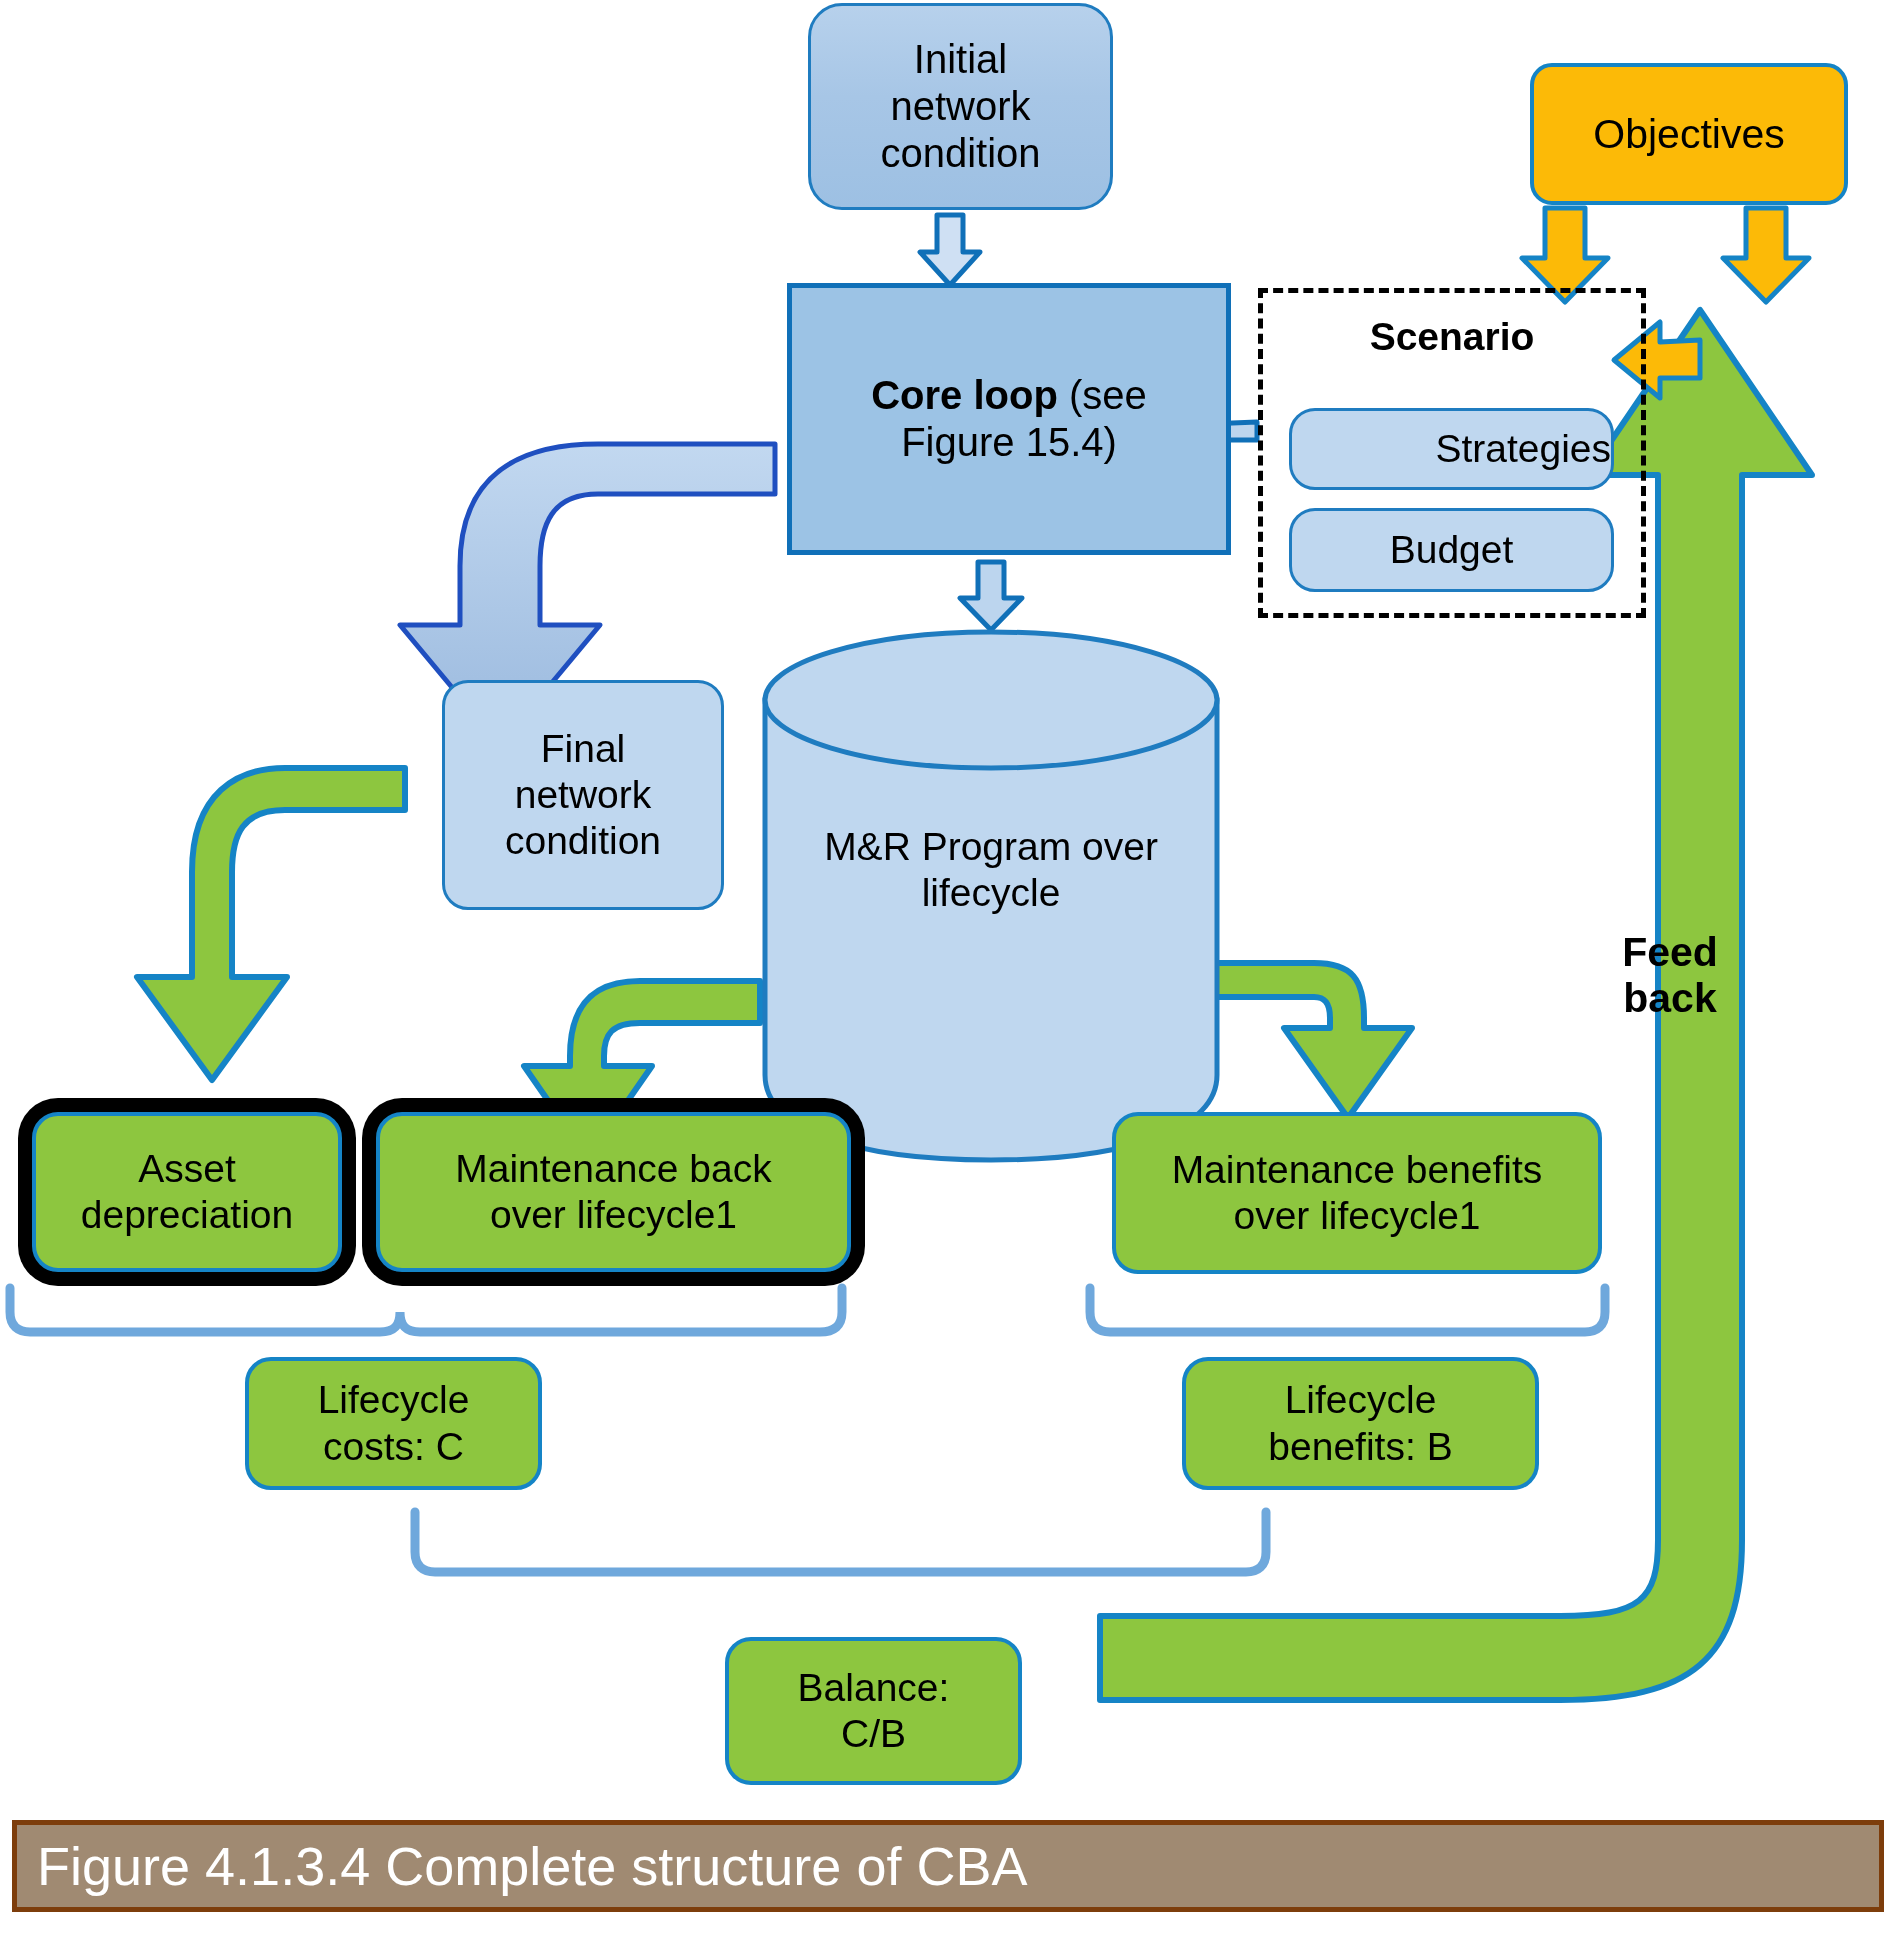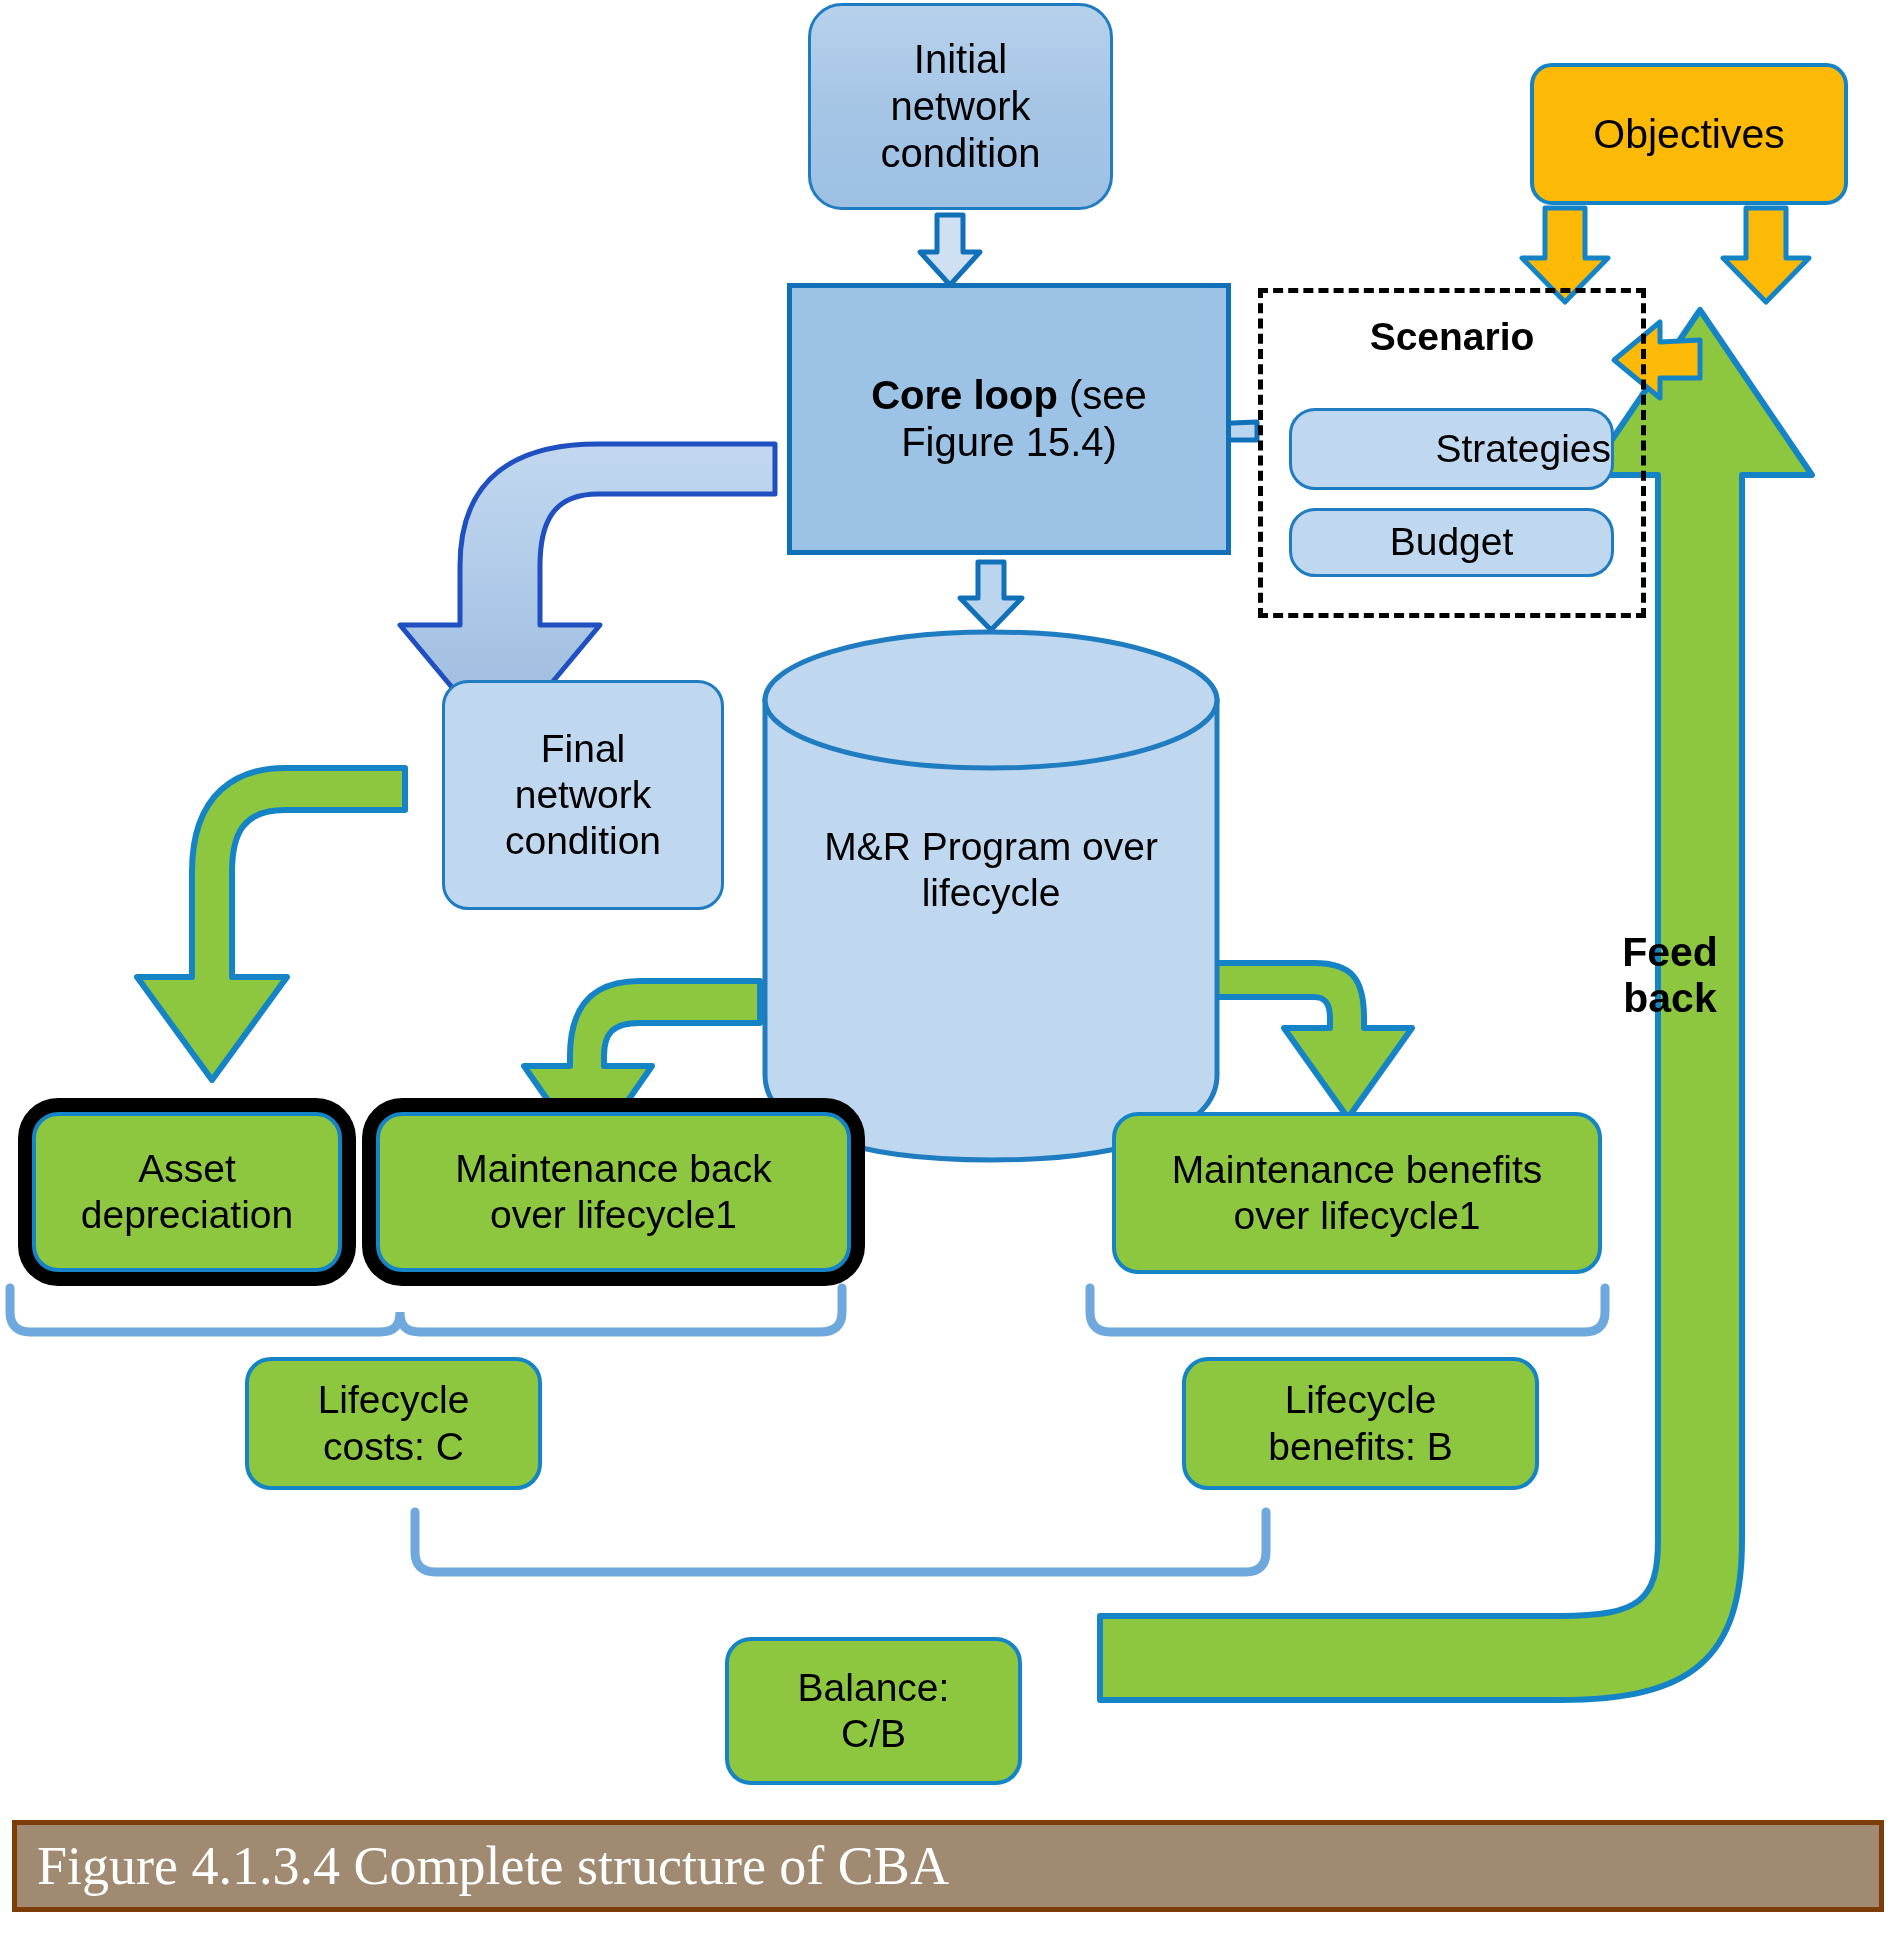--- a/index.html
+++ b/index.html
@@ -39,21 +39,21 @@
   .scenario-title{
     position:absolute;width:100%;text-align:center;font-weight:bold;color:#000;
   }
 
   .lbl{position:absolute;color:#000;font-weight:bold;text-align:center;line-height:1.12;}
 
   .caption-bar{
     position:absolute;box-sizing:border-box;
     background:#a08a72;border:5px solid #7d3d0b;
     display:flex;align-items:center;
-    font-family:Liberation Serif, serif;color:#ffffff;
+    font-family:Liberation Sans, sans-serif;color:#ffffff;
   }
 
   svg.layer{position:absolute;left:0;top:0;width:1895px;height:1938px;overflow:visible;pointer-events:none;}
 </style>
 </head>
 <body>
 
 <div id="stage">
 
   <svg class="layer" viewBox="0 0 1895 1938">
@@ -224,21 +224,21 @@
 
   <div class="node orange" style="left:1530px;top:63px;width:318px;height:142px;font-size:41px;z-index:5;">
     <span>Objectives</span>
   </div>
 
 
   <div class="node blue-light" style="left:1289px;top:408px;width:325px;height:82px;font-size:39px;z-index:5;justify-content:flex-end;">
     <span>Strategies</span>
   </div>
 
-  <div class="node blue-light" style="left:1289px;top:508px;width:325px;height:69px;font-size:39px;z-index:5;">
+  <div class="node blue-light" style="left:1289px;top:508px;width:325px;height:84px;font-size:39px;z-index:5;">
     <span>Budget</span>
   </div>
 
   <div class="node blue-light" style="left:442px;top:680px;width:282px;height:230px;font-size:39px;z-index:5;">
     <span style="white-space:pre-line;">Final
 network
 condition</span>
   </div>
 
   <div class="node" style="left:765px;top:800px;width:452px;height:140px;font-size:39px;z-index:6;background:transparent;">

